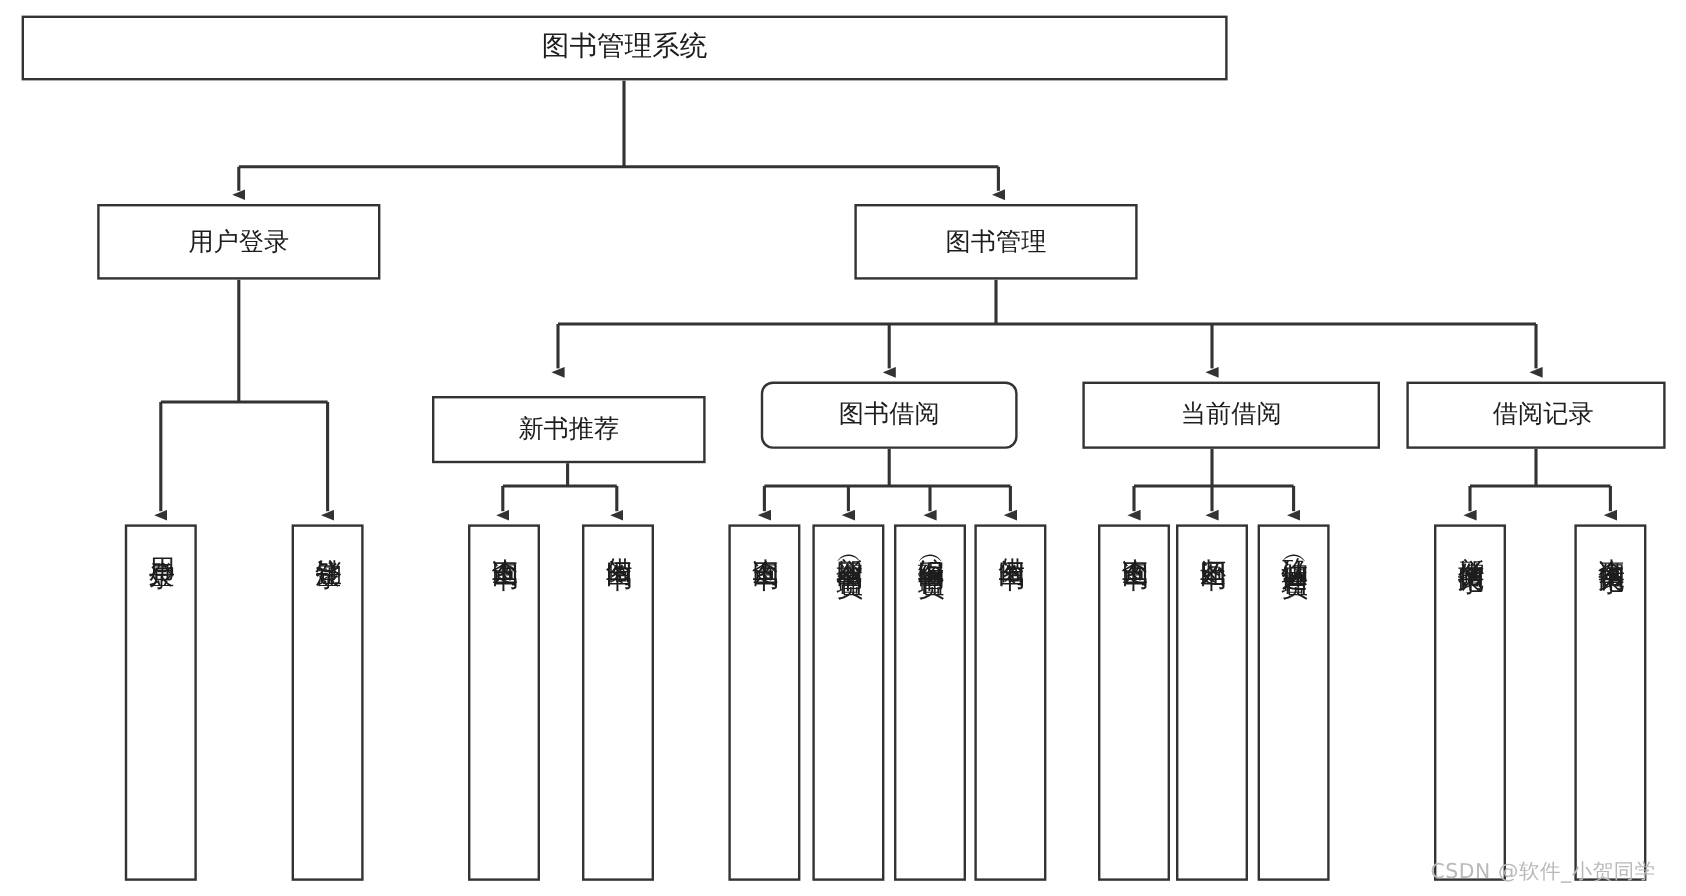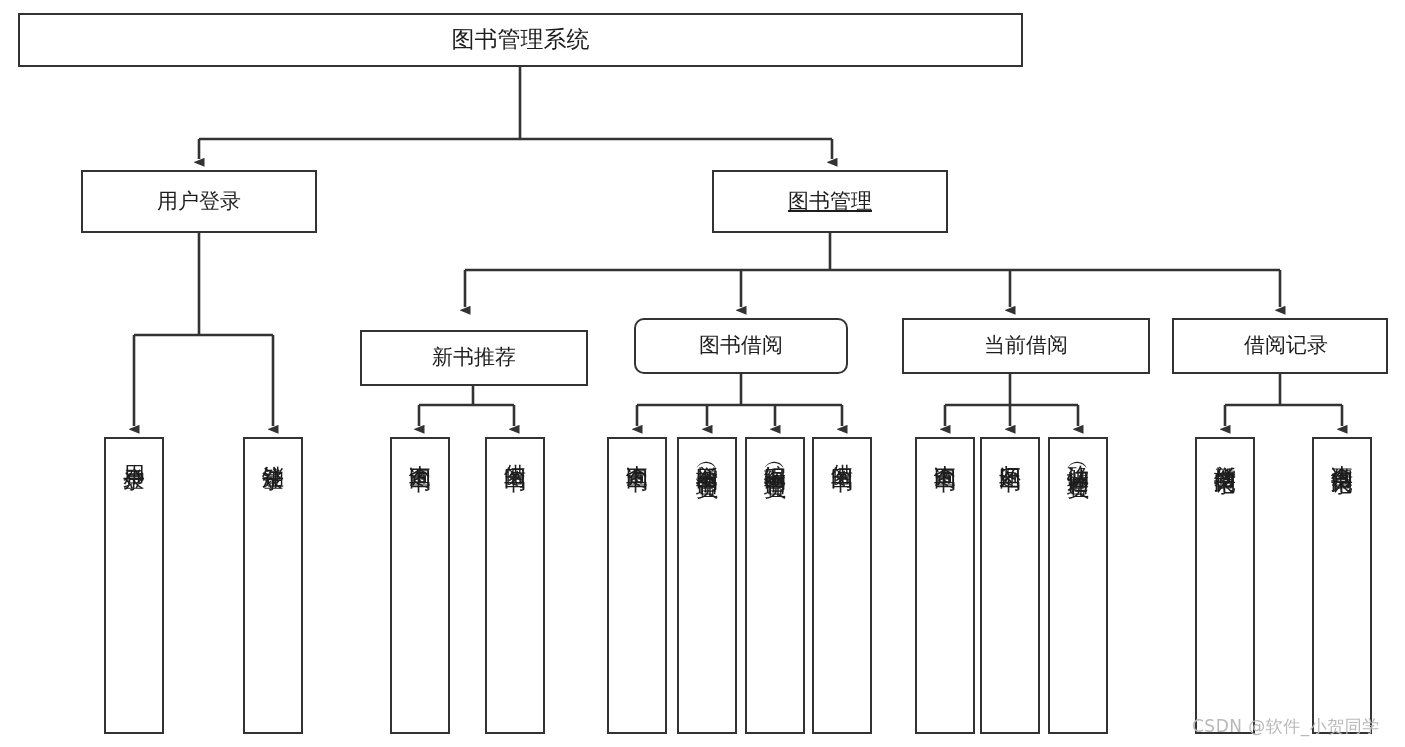--- a/index.html
+++ b/index.html
@@ -118,21 +118,21 @@
     </g>
   </svg>
 
   <div class="node root" id="node-root" style="left: 18px; top: 13px; width: 1005px; height: 54px;">
     <span class="label">图书管理系统</span>
   </div>
 
   <div class="node lvl2" id="node-user-login" style="left: 81px; top: 170px; width: 236px; height: 63px;">
     <span class="label">用户登录</span>
   </div>
-  <div class="node lvl2" id="node-book-manage" style="left: 712px; top: 170px; width: 236px; height: 63px; text-decoration: underline;">
+  <div class="node lvl2" id="node-book-manage" style="left: 712px; top: 170px; width: 236px; height: 63px;">
     <span class="label">图书管理</span>
   </div>
 
   <div class="node lvl3" id="node-new-book-rec" style="left: 360px; top: 318px; width: 228px; height: 56px; margin-top: 12px;">
     <span class="label">新书推荐</span>
   </div>
   <div class="node lvl3" id="node-book-borrow" style="left: 634px; top: 318px; width: 214px; height: 56px; border-radius: 10px;">
     <span class="label">图书借阅</span>
   </div>
   <div class="node lvl3" id="node-current-borrow" style="left: 902px; top: 318px; width: 248px; height: 56px;">

